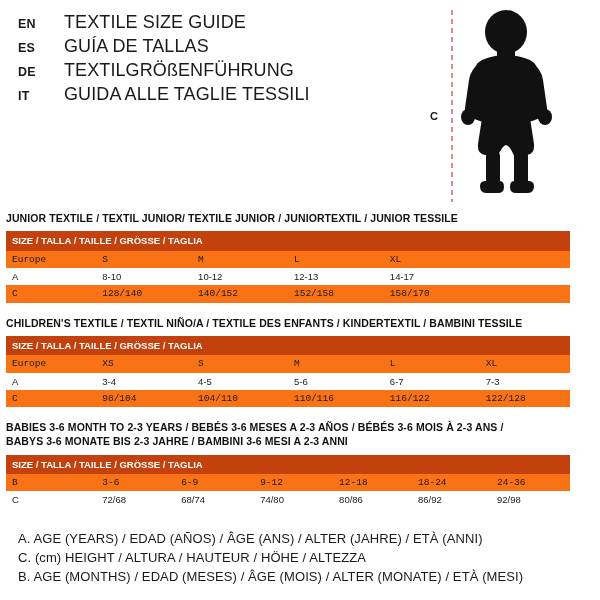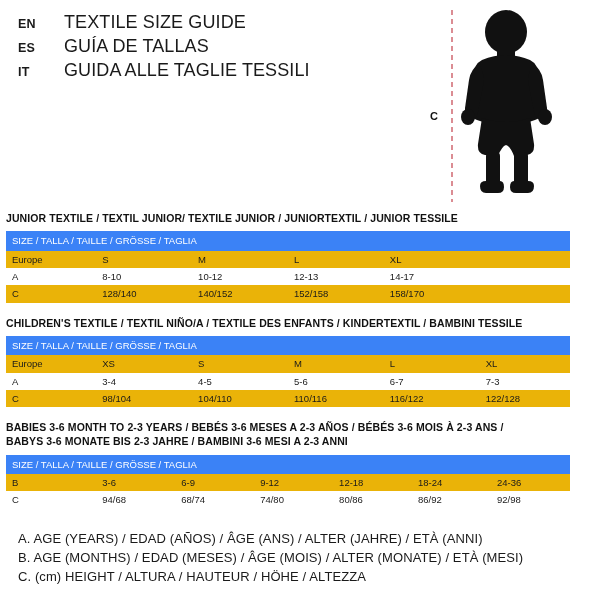--- a/index.html
+++ b/index.html
@@ -95,28 +95,29 @@
     table-layout: fixed;
   }
   table.size td {
     font-size: 9.5px;
     padding: 3px 0 3px 6px;
     color: #1a1a1a;
     vertical-align: middle;
     line-height: 1.2;
   }
   tr.head td {
-    background: #3b82f6;
+    background: #c2410c;
     color: #ffffff;
-    font-weight: normal;
+    font-weight: bold;
     font-size: 9.5px;
     padding: 4px 0 4px 6px;
   }
   tr.shaded td {
-    background: #eab308;
+    background: #f97316;
+    font-family: Liberation Mono, monospace;
   }
   tr.plain td {
     background: #ffffff;
   }
 
   
   .legend {
     position: absolute;
     left: 18px;
     bottom: 12px;
@@ -137,20 +138,24 @@
   <div class="header">
     <div class="hdr-row">
       <div class="hdr-lang">EN</div>
       <div class="hdr-text">TEXTILE SIZE GUIDE</div>
     </div>
     <div class="hdr-row">
       <div class="hdr-lang">ES</div>
       <div class="hdr-text">GUÍA DE TALLAS</div>
     </div>
     <div class="hdr-row">
+      <div class="hdr-lang">DE</div>
+      <div class="hdr-text">TEXTILGRÖßENFÜHRUNG</div>
+    </div>
+    <div class="hdr-row">
       <div class="hdr-lang">IT</div>
       <div class="hdr-text">GUIDA ALLE TAGLIE TESSILI</div>
     </div>
   </div>
 
   <div class="figure-area">
     <div class="c-label">C</div>
     <svg width="160" height="200" viewBox="0 0 160 200">
 
       <line x1="22" y1="4" x2="22" y2="196" stroke="#c8505a" stroke-width="1.3" stroke-dasharray="5,4"></line>
@@ -288,30 +293,30 @@
           <td>B</td>
           <td>3-6</td>
           <td>6-9</td>
           <td>9-12</td>
           <td>12-18</td>
           <td>18-24</td>
           <td>24-36</td>
         </tr>
         <tr class="plain">
           <td>C</td>
-          <td>94/68</td>
+          <td>72/68</td>
           <td>68/74</td>
           <td>74/80</td>
           <td>80/86</td>
           <td>86/92</td>
           <td>92/98</td>
         </tr>
       </tbody>
     </table>
   </div>
 
   <div class="legend">
     <div>A. AGE (YEARS) / EDAD (AÑOS) / ÂGE (ANS) / ALTER (JAHRE) / ETÀ (ANNI)</div>
+    <div>C. (cm) HEIGHT / ALTURA / HAUTEUR / HÖHE / ALTEZZA</div>
     <div>B. AGE (MONTHS) / EDAD (MESES) / ÂGE (MOIS) / ALTER (MONATE) / ETÀ (MESI)</div>
-    <div>C. (cm) HEIGHT / ALTURA / HAUTEUR / HÖHE / ALTEZZA</div>
   </div>
 
 </div>
 
 </body></html>

